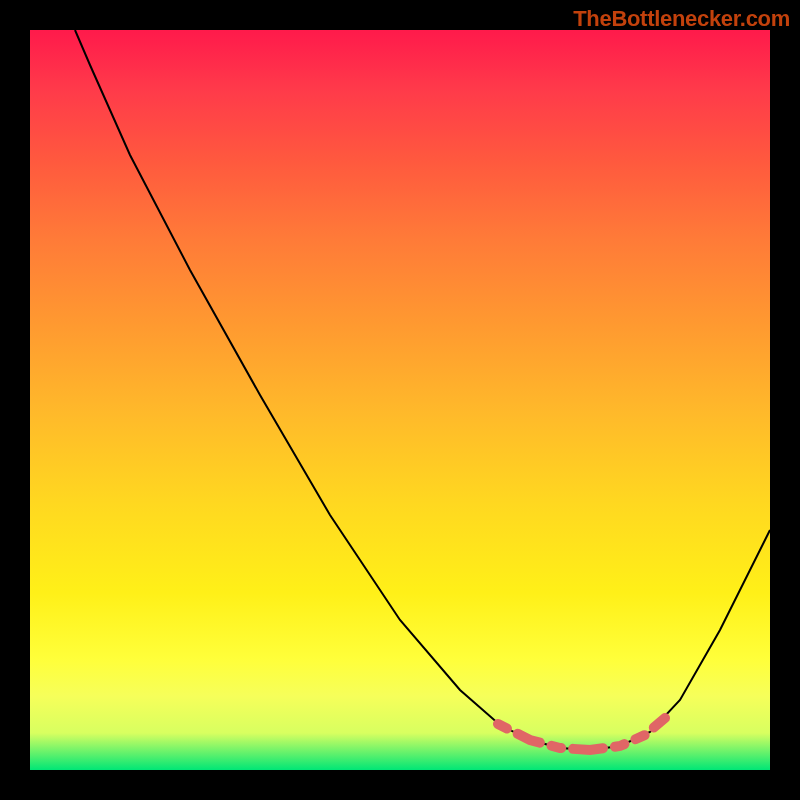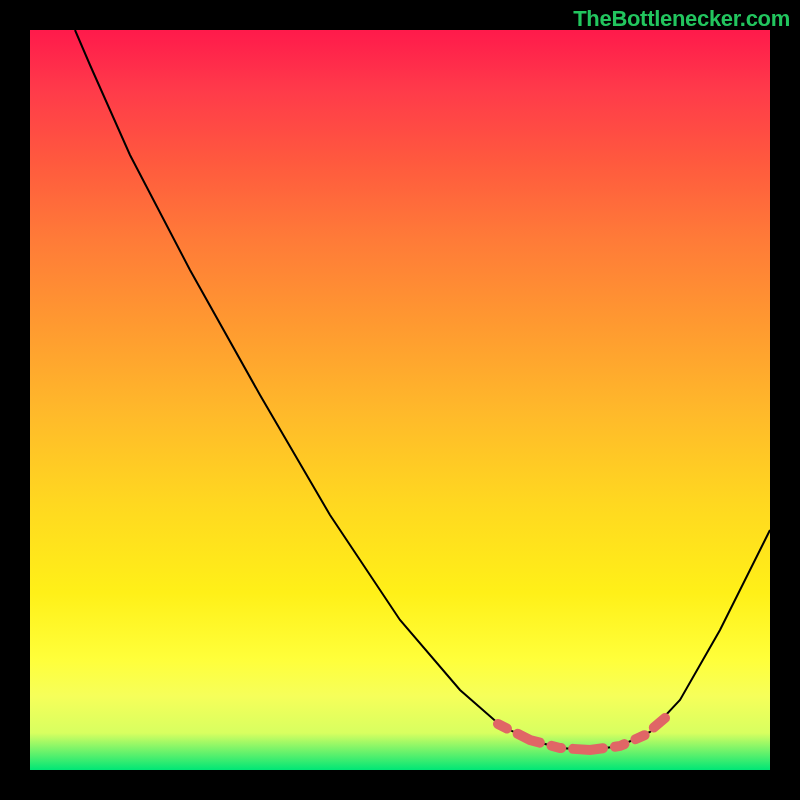--- a/index.html
+++ b/index.html
@@ -10,21 +10,21 @@
     height: 800px;
     background: #000;
   }
   .watermark {
     position: absolute;
     top: 6px;
     right: 10px;
     font-family: Arial, sans-serif;
     font-size: 22px;
     font-weight: bold;
-    color: #22c55e;
+    color: #c2410c;
     letter-spacing: -0.3px;
     z-index: 10;
   }
   .plot-area {
     position: absolute;
     left: 30px;
     top: 30px;
     width: 740px;
     height: 740px;
     overflow: hidden;

